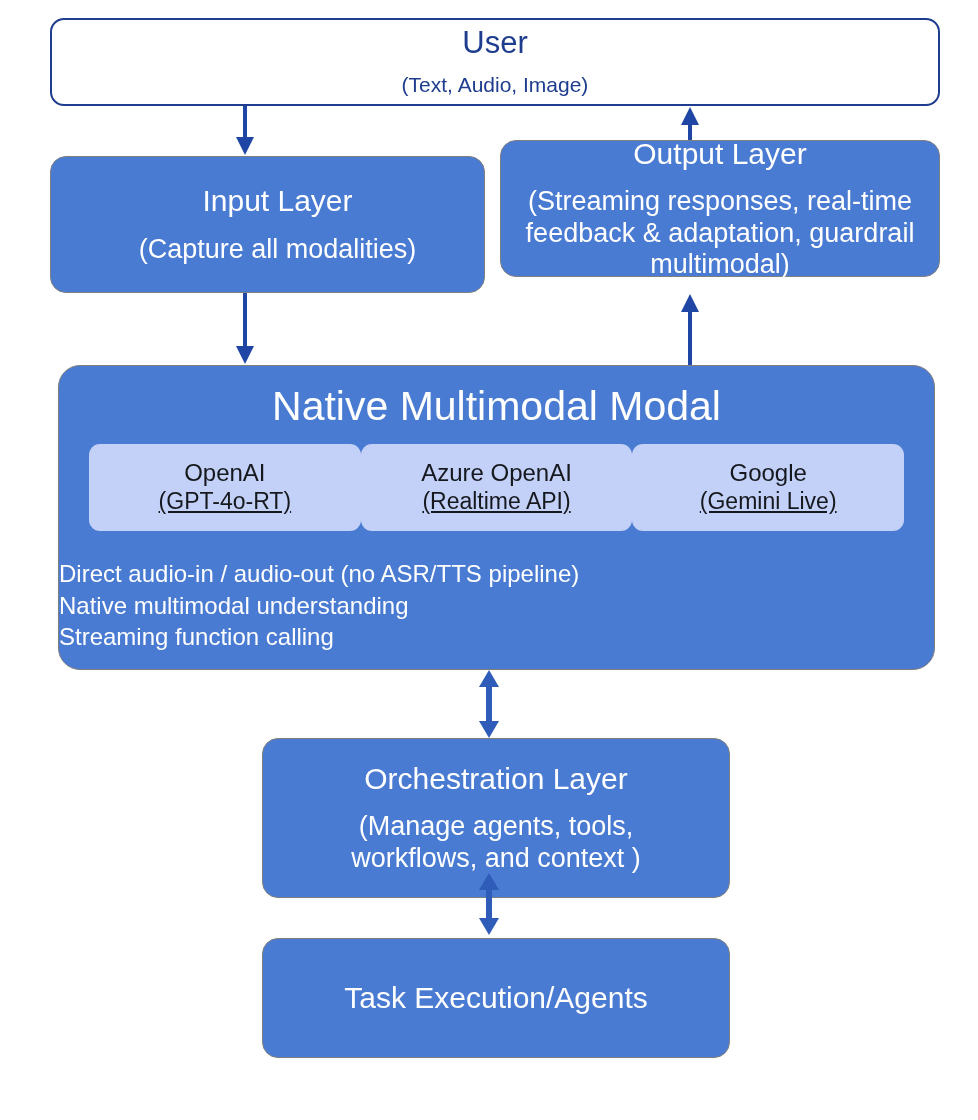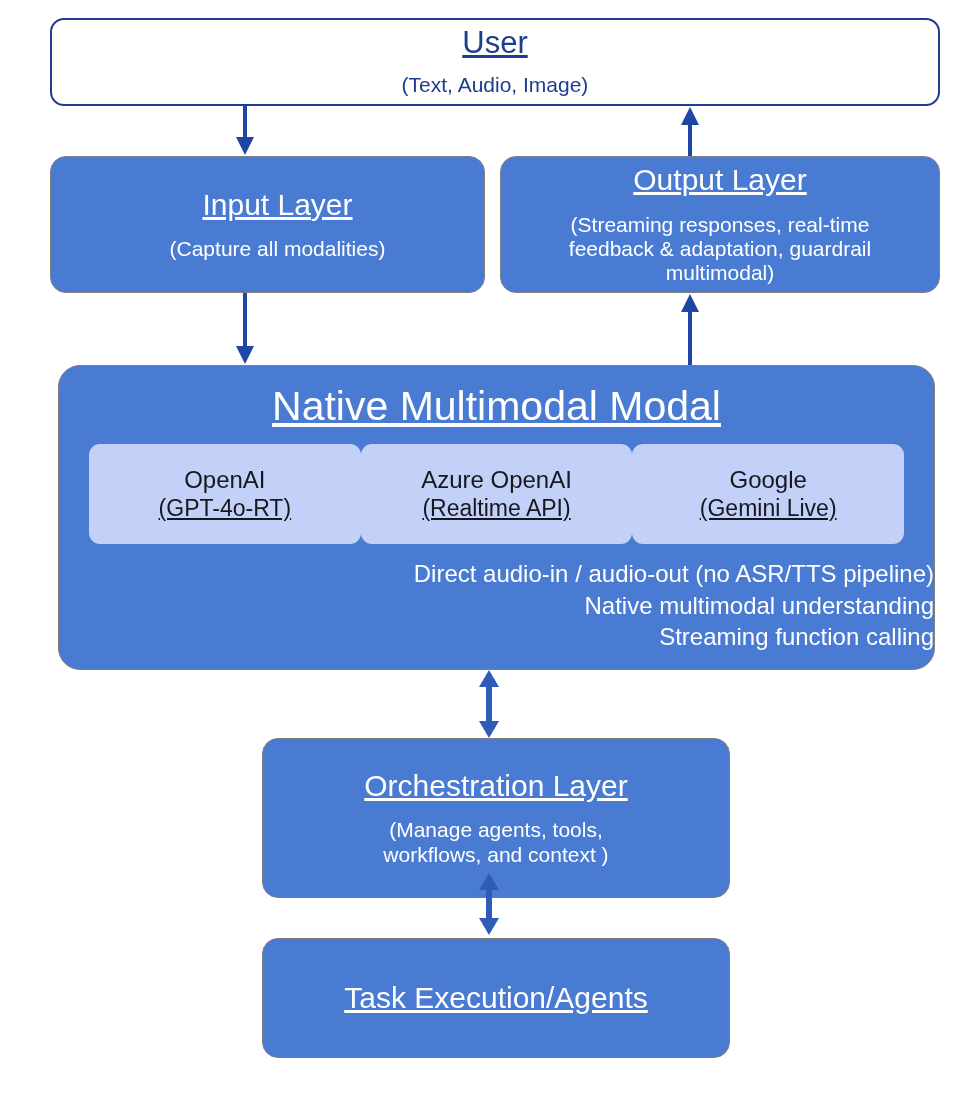--- a/index.html
+++ b/index.html
@@ -27,21 +27,20 @@
     flex-direction: column;
     align-items: center;
     justify-content: center;
     text-align: center;
     border-radius: 16px;
   }
   .node .title {
     font-weight: 400;
     line-height: 1.12;
     white-space: nowrap;
-    text-decoration: underline;
   }
   .node .sub {
     line-height: 1.16;
   }
 
   
   .node.outlined {
     background: #ffffff;
     border: 2.5px solid #1F3D8F;
     color: #1F3D8F;
@@ -51,21 +50,21 @@
   .node.outlined .sub   { font-size: 21px; margin-top: 12px; }
 
   
   .node.filled {
     background: #4A7BD2;
     color: #ffffff;
     border: 1px solid #7F7F7F;
     box-shadow: 0 0 0 0 rgba(0,0,0,0);
   }
   .node.filled .title { font-size: 30px; }
-  .node.filled .sub   { font-size: 21px; margin-top: 16px; }
+  .node.filled .sub   { font-size: 27px; margin-top: 16px; }
 
   
   #model-box {
     justify-content: flex-start;
     padding-top: 18px;
     border-radius: 22px;
   }
   #model-box .title { font-size: 41px; }
 
   .provider-row {
@@ -73,40 +72,40 @@
     left: 30px;
     right: 30px;
     top: 78px;
     display: flex;
     justify-content: space-between;
     align-items: stretch;
   }
   .provider {
     box-sizing: border-box;
     width: 283px;
-    height: 100px;
+    height: 87px;
     background: #C3D0F7;
     color: #15181D;
     border-radius: 11px;
     display: flex;
     flex-direction: column;
     align-items: center;
     justify-content: center;
     text-align: center;
     line-height: 1.2;
   }
   .provider .p-name { font-size: 24px; }
   .provider .p-api  { font-size: 23px; text-decoration: underline; }
 
   .model-notes {
     position: absolute;
     left: 0;
     right: 0;
     top: 192px;
-    text-align: right;
+    text-align: left;
     color: #ffffff;
     font-size: 24px;
     line-height: 1.32;
   }
 
   
   .arrow {
     position: absolute;
   }
   .arrow svg { display: block; }
@@ -133,21 +132,21 @@
       <line x1="12" y1="16" x2="12" y2="50" stroke="#1F46A5" stroke-width="4"></line>
       <polygon points="12,1 3,19 21,19" fill="#1F46A5"></polygon>
     </svg>
   </div>
 
   <div class="node filled" id="input-layer-box" style="left:50px; top:156px; width:435px; height:137px;padding-left:20px;">
     <div class="title">Input Layer</div>
     <div class="sub">(Capture all modalities)</div>
   </div>
 
-  <div class="node filled" id="output-layer-box" style="left:500px; top:156px; width:440px; height:137px;">
+  <div class="node filled" id="output-layer-box" style="left:500px; top:140px; width:440px; height:137px;">
     <div class="title">Output Layer</div>
     <div class="sub">
       <div>(Streaming responses, real-time</div>
       <div>feedback &amp; adaptation, guardrail</div>
       <div>multimodal)</div>
     </div>
   </div>
 
   <div class="arrow" style="left:233px; top:293px;">
     <svg width="24" height="72" viewBox="0 0 24 72">

